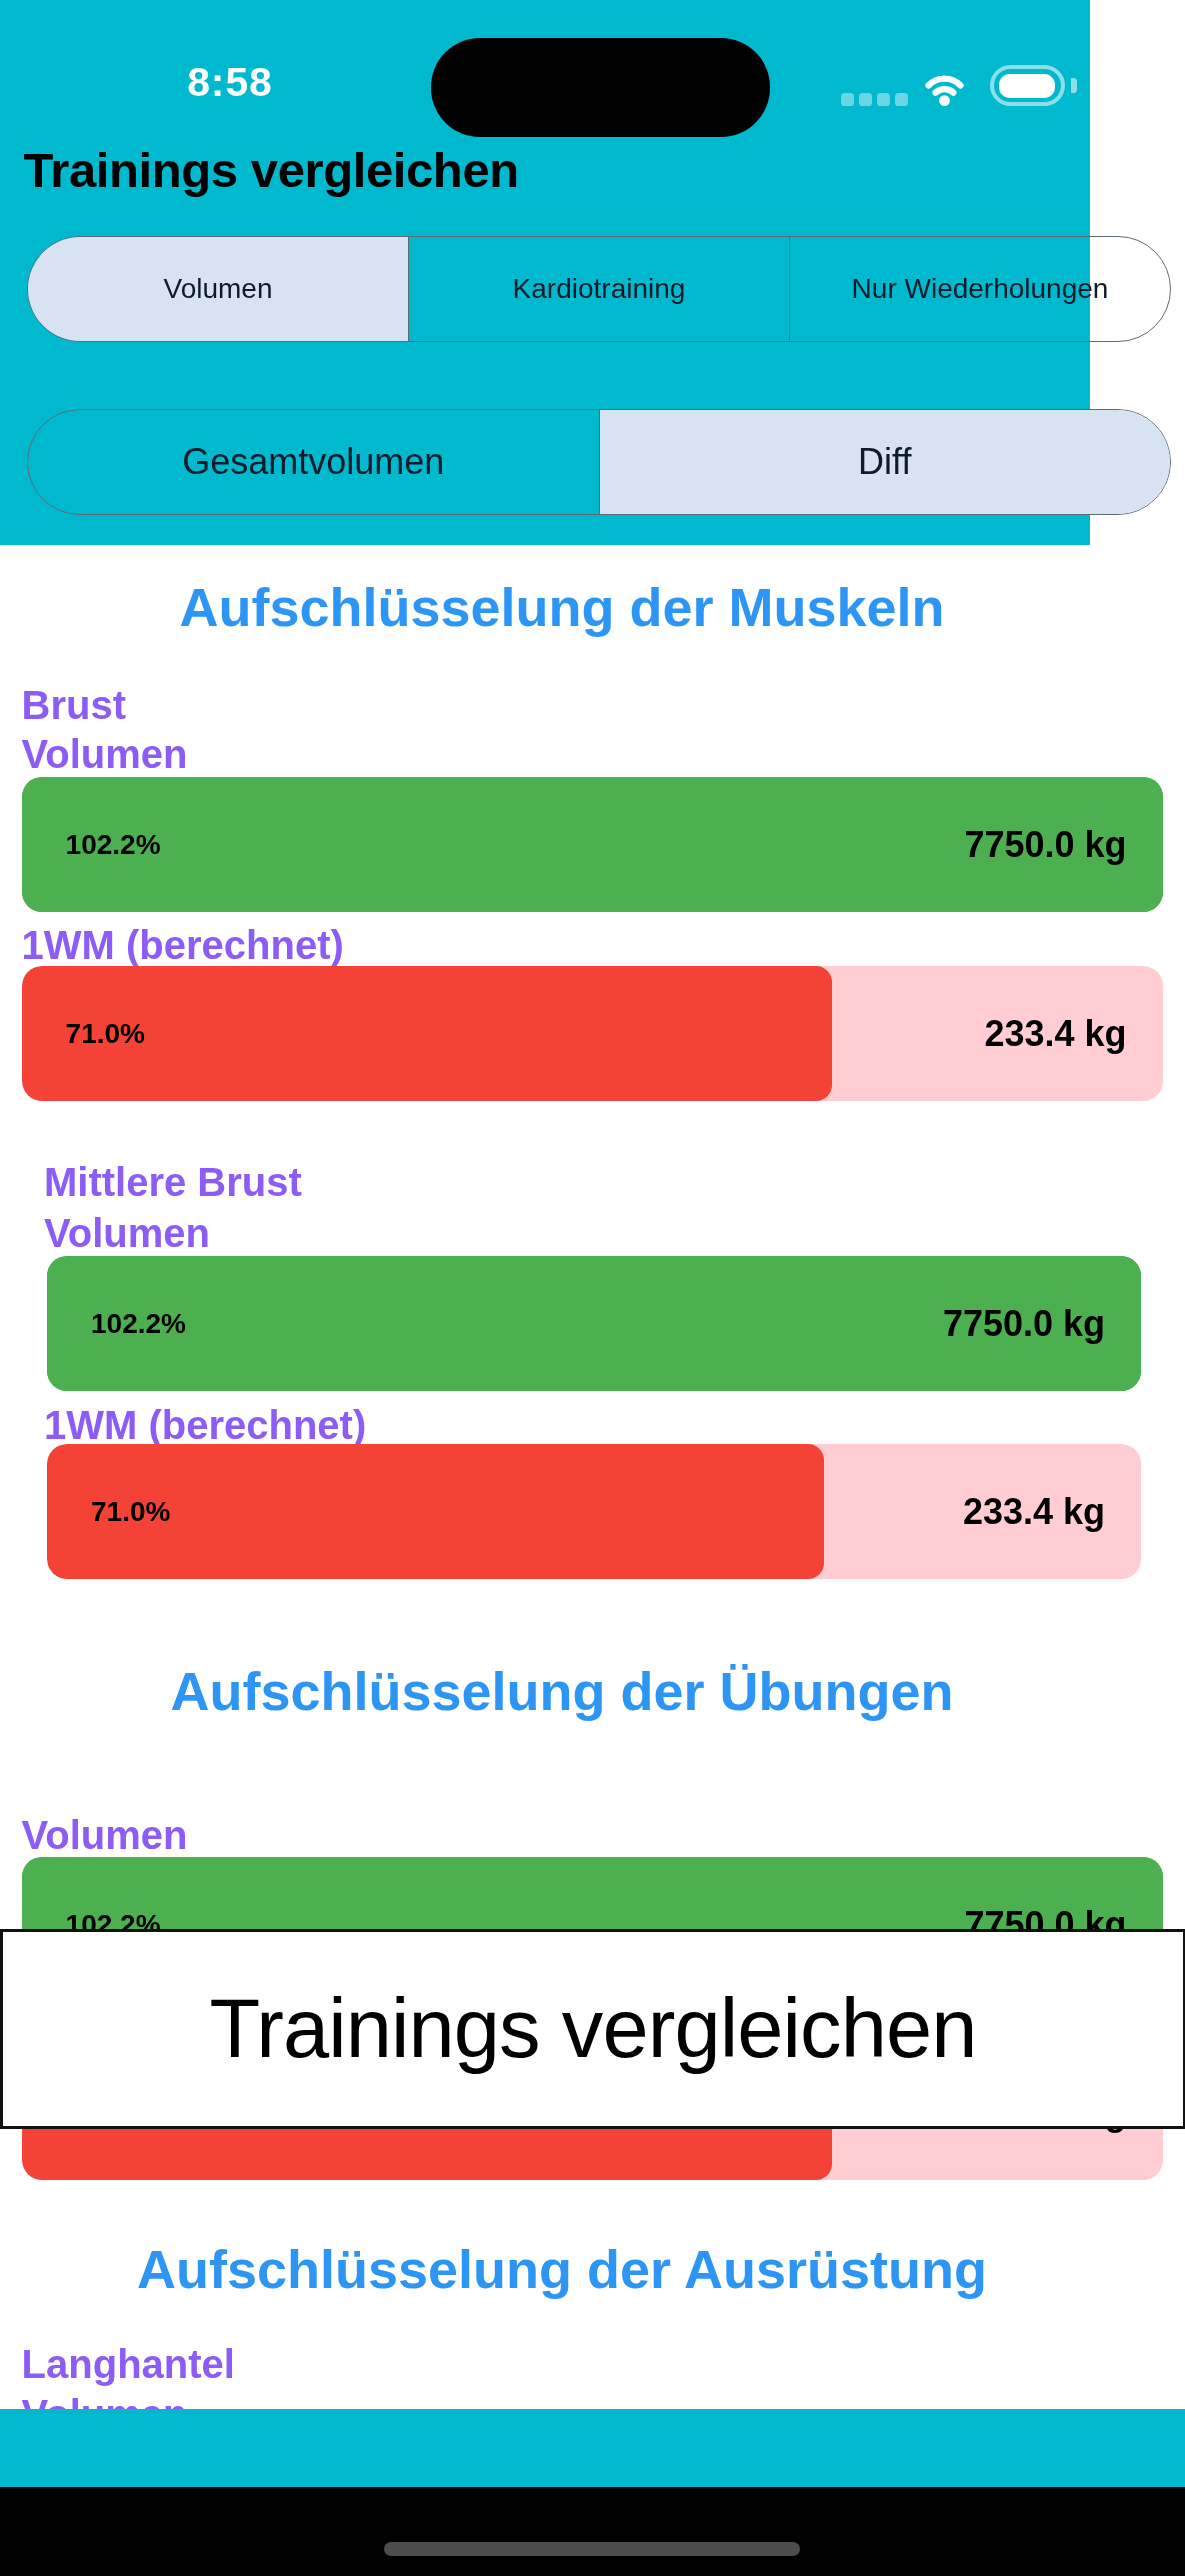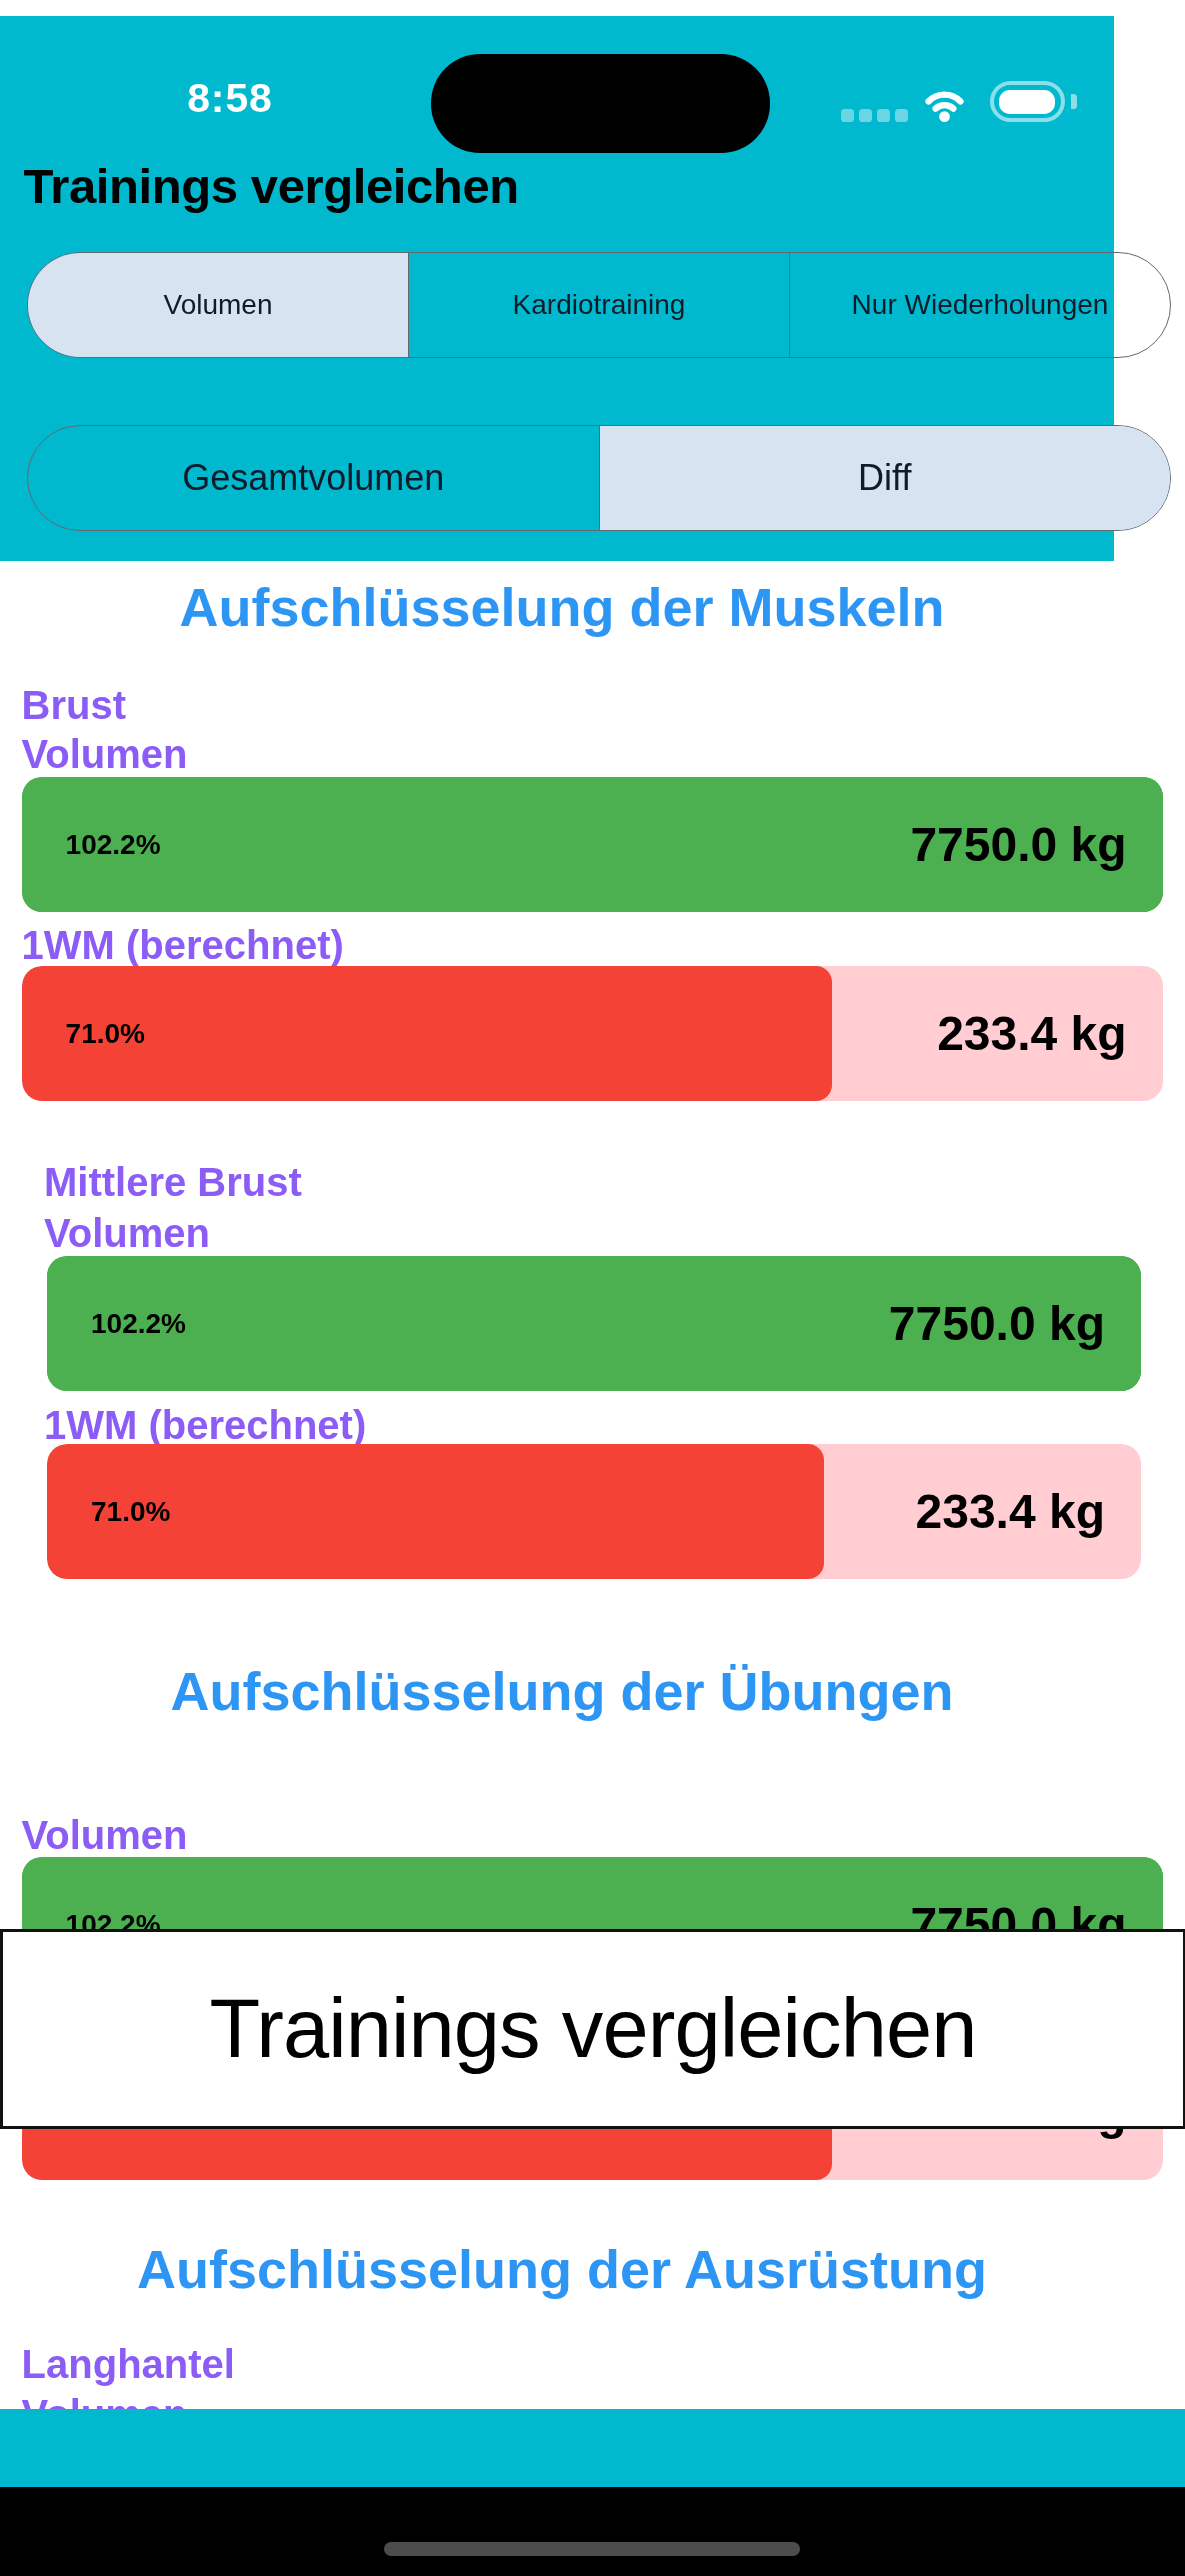--- a/index.html
+++ b/index.html
@@ -4,21 +4,21 @@
 <style>
   html,body{margin:0;padding:0;background:#222;}
   #screen{
     position:relative;width:1186px;height:2576px;overflow:hidden;
     background:#ffffff;font-family:"Liberation Sans","DejaVu Sans",sans-serif;
     -webkit-font-smoothing:antialiased;
   }
   .abs{position:absolute;}
 
   
-  #header{left:0;top:16px;width:1090px;height:545px;background:var(--cyan);padding-left:24px;}
+  #header{left:0;top:0;width:1090px;height:545px;background:var(--cyan);}
   #status-time{left:153px;top:59px;width:154px;text-align:center;
     font-size:41px;font-weight:600;color:#fff;letter-spacing:0.9px;}
   #dynamic-island{left:431px;top:38px;width:339px;height:99px;border-radius:49px;background:#000;}
   #cell-dots{left:841px;top:93px;display:flex;gap:5.4px;}
   #cell-dots span{width:12.6px;height:12.6px;border-radius:3.6px;background:rgba(255,255,255,.42);}
   #wifi{left:916px;top:63px;}
   #battery{left:990px;top:65px;width:75px;height:41px;border-radius:20.7px;
     border:4.5px solid rgba(255,255,255,.55);box-sizing:border-box;}
   #battery-fill{left:5.4px;top:5.4px;width:56px;height:23.4px;border-radius:10.8px;background:#fff;}
   #battery-nub{left:1071px;top:78px;width:6.3px;height:15.3px;border-radius:0 3.6px 3.6px 0;background:rgba(255,255,255,.55);}
@@ -42,21 +42,21 @@
   .lbl{font-size:40px;line-height:45px;font-weight:700;color:#8b5cf6;}
   .bar{height:135px;border-radius:20px;overflow:hidden;}
   .bar .fill{position:absolute;left:0;top:0;height:100%;border-radius:20px 16px 16px 20px;}
   .bar.green-bar{background:var(--green);}
   .bar.green-bar .fill{background:var(--green);}
   .bar.red-bar{background:var(--pink);}
   .bar.red-bar .fill{background:var(--red);}
   .bar .pct{position:absolute;left:44px;top:0;height:100%;display:flex;align-items:center;
     font-size:28px;font-weight:700;color:#000;}
   .bar .val{position:absolute;right:36px;top:0;height:100%;display:flex;align-items:center;
-    font-size:48px;font-weight:700;color:#000;}
+    font-size:36px;font-weight:700;color:#000;}
 
   
   #overlay{left:0;top:1929px;width:1186px;height:200px;background:#fff;
     border:3.6px solid #111;box-sizing:border-box;display:flex;align-items:center;
     justify-content:center;z-index:5;}
   #overlay-title{font-size:83px;font-weight:400;color:#000;letter-spacing:-0.9px;}
   #bottom-cyan{left:0;top:2409px;width:1186px;height:78px;background:var(--cyan);z-index:6;}
   #bottom-black{left:0;top:2487px;width:1186px;height:89px;background:#000;z-index:6;}
   #home-indicator{left:384px;top:55px;width:416px;height:14.4px;border-radius:7.2px;background:#4c4c4c;}
 </style>

